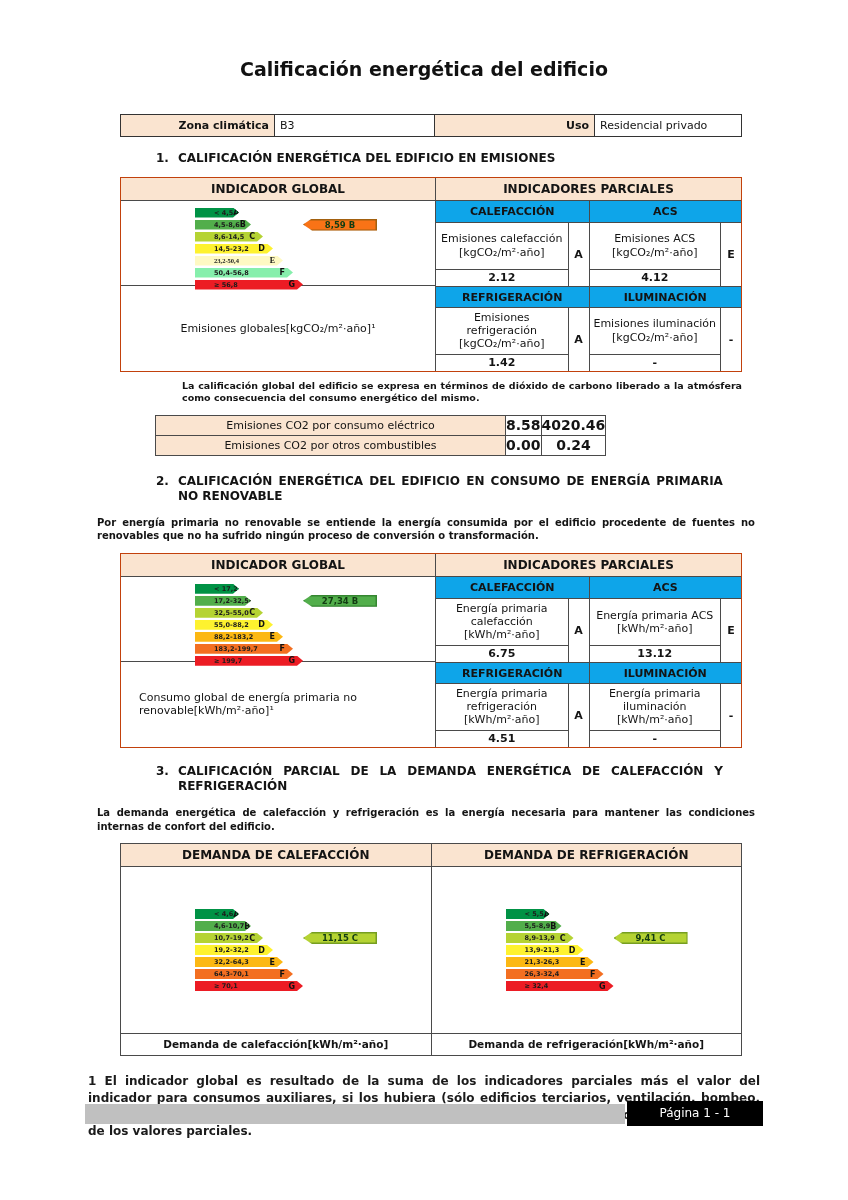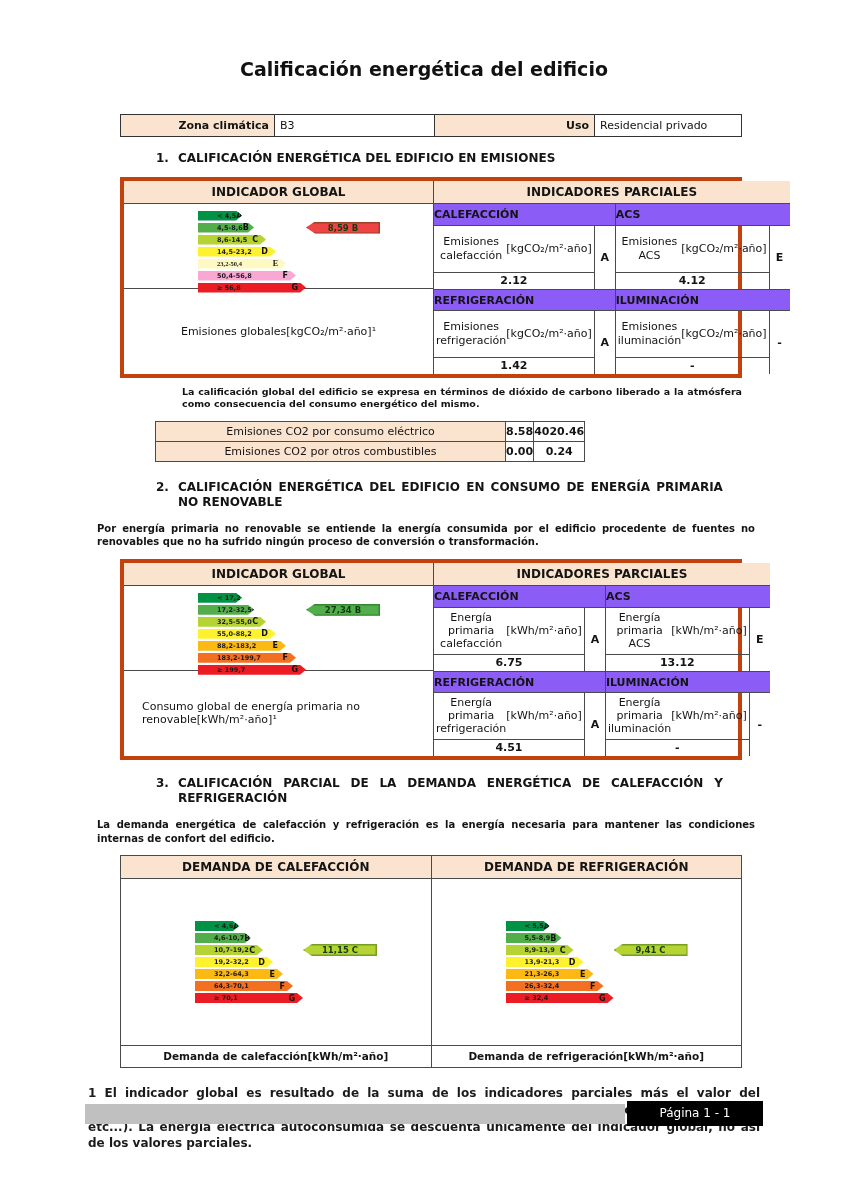--- a/index.html
+++ b/index.html
@@ -11,32 +11,32 @@
   
   table.info { border-collapse:collapse; margin:34px 0 0 120px; width:622px; }
   table.info td { border:1.5px solid #333; height:22px; font-size:11px; padding:2px 5px; }
   td.peach { background:#fae4d0; font-weight:bold;text-align:right; }
 
   .sec-heading { display:flex; gap:9px; margin:14px 0 0 156px; width:586px; font-size:12px; font-weight:bold; }
   .sec-heading .num { flex:0 0 auto; }
   .sec-heading .txt { width:545px; text-align:justify; line-height:1.3; }
 
   
-  .main-table { display:flex; width:622px; margin:10px 0 0 120px; border:4px solid #c2410c; background:#fff; }
+  .main-table { display:flex; width:622px; margin:10px 0 0 120px; border:1px solid #c2410c; background:#fff; }
   .global-col { width:314px; display:flex; flex-direction:column; }
   .col-hdr { height:23px; background:#fae4d0; font-weight:bold; font-size:12px; text-align:center; line-height:22px; border-bottom:1px solid #4a4a4a; }
   .scale-cell { height:85px; border-bottom:1px solid #4a4a4a; padding:7px 0 0 74px; position:relative; }
   .global-label { flex:1; display:flex; align-items:center; justify-content:center; text-align:left; font-size:11px; padding:0 18px; }
 
   .parcial-col { flex:1; border-left:1px solid #4a4a4a; display:flex; flex-direction:column; }
   .parciales { display:grid; grid-template-columns:1fr 21px 1fr 21px; grid-template-rows:22px 46px 17px 22px 46px 17px; }
   .parciales > div { font-size:11px; }
-  .subhdr { background:#8b5cf6; font-weight:bold; font-size:11.5px; line-height:21px; border-bottom:1px solid #4a4a4a; }
+  .subhdr { background:#0ea5e9; font-weight:bold; font-size:11.5px; text-align:center; line-height:21px; border-bottom:1px solid #4a4a4a; }
   .subhdr.r2 { border-top:1px solid #4a4a4a; }
-  .p-title { display:flex; flex-direction:row; align-items:center; justify-content:center; text-align:center; line-height:1.2; padding:1px 2px; }
+  .p-title { display:flex; flex-direction:column; align-items:center; justify-content:center; text-align:center; line-height:1.2; padding:1px 2px; }
   .p-value { text-align:center; font-weight:bold; font-size:10.5px; border-top:1px solid #4a4a4a; line-height:15px; }
   .p-letter { grid-row:span 2; border-left:1px solid #4a4a4a; display:flex; align-items:center; justify-content:center; font-weight:bold; font-size:11.5px; }
   .bl { border-left:1px solid #4a4a4a; }
 
   
   .scale { position:relative; width:235px; }
   .scale-row { height:10px; margin-bottom:2px; }
   .scale-bar { height:10px; display:flex; align-items:center; padding-left:19px;
     clip-path:polygon(0 0, calc(100% - 6px) 0, 100% 50%, calc(100% - 6px) 100%, 0 100%); }
   .scale-bar .rng { font-size:6.5px; font-weight:bold; color:#1c1c1c; white-space:nowrap; }
@@ -49,21 +49,21 @@
   
   .note { margin:8px 0 0 182px; width:560px; font-size:9.5px; font-weight:bold; text-align:justify; line-height:1.32; }
   .intro { margin:11px 0 0 97px; width:658px; font-size:10px; font-weight:bold; text-align:justify; line-height:1.35; }
 
   
   table.co2 { border-collapse:collapse; margin:10px 0 0 155px; }
   table.co2 td, table.co2 th { border:1px solid #4a4a4a; height:20px; }
   table.co2 .empty { border:none; }
   table.co2 th { background:#fae4d0; font-size:9.5px; font-weight:bold; width:96px; padding:1px 4px; }
   table.co2 td.lbl { background:#fae4d0; width:350px; text-align:center; font-size:11px; }
-  table.co2 td.val { text-align:center; font-size:11px; font-weight:bold; }
+  table.co2 td.val { text-align:center; font-size:14px; font-weight:bold; }
 
   
   .demand-table { display:flex; width:622px; margin:10px 0 0 120px; border:1px solid #4a4a4a; }
   .demand-half { flex:1; display:flex; flex-direction:column;gap:31px; }
   .demand-half + .demand-half { border-left:1px solid #4a4a4a; }
   .demand-body { height:104px; padding:11px 0 0 74px; position:relative; }
   .demand-label { height:22px; border-top:1px solid #4a4a4a; text-align:center; font-size:10.5px; font-weight:bold; line-height:20px; }
 
   .footnote { margin:17px 0 0 88px; width:672px; font-size:12px; font-weight:bold; color:#1b1b1b; text-align:justify; line-height:1.4; }
 
@@ -121,32 +121,32 @@
               <span class="ltr">D</span>
             </div>
           </div>
           <div class="scale-row">
             <div class="scale-bar" style="width: 88px; background: #fef9c3; font-family: Liberation Serif, serif;">
               <span class="rng">23,2-50,4</span>
               <span class="ltr">E</span>
             </div>
           </div>
           <div class="scale-row">
-            <div class="scale-bar" style="width: 98px; background: #f9a8d4;">
+            <div class="scale-bar" style="width: 98px; background: #86efac;">
               <span class="rng">50,4-56,8</span>
               <span class="ltr">F</span>
             </div>
           </div>
           <div class="scale-row">
             <div class="scale-bar" style="width: 108px; background: rgb(236, 28, 36);">
               <span class="rng">≥ 56,8</span>
               <span class="ltr">G</span>
             </div>
           </div>
-          <div class="rating-arrow" style="background: #ef4444; top: 11px;">8,59 B</div>
+          <div class="rating-arrow" style="background: #f97316; top: 11px;">8,59 B</div>
         </div>
     </div>
     <div class="global-label">Emisiones globales[kgCO₂/m²·año]¹</div>
   </div>
   <div class="parcial-col">
     <div class="col-hdr">INDICADORES PARCIALES</div>
     <div class="parciales">
       <div class="subhdr" style="grid-column:1/3">CALEFACCIÓN</div>
       <div class="subhdr bl" style="grid-column:3/5">ACS</div>
       <div class="p-title">

